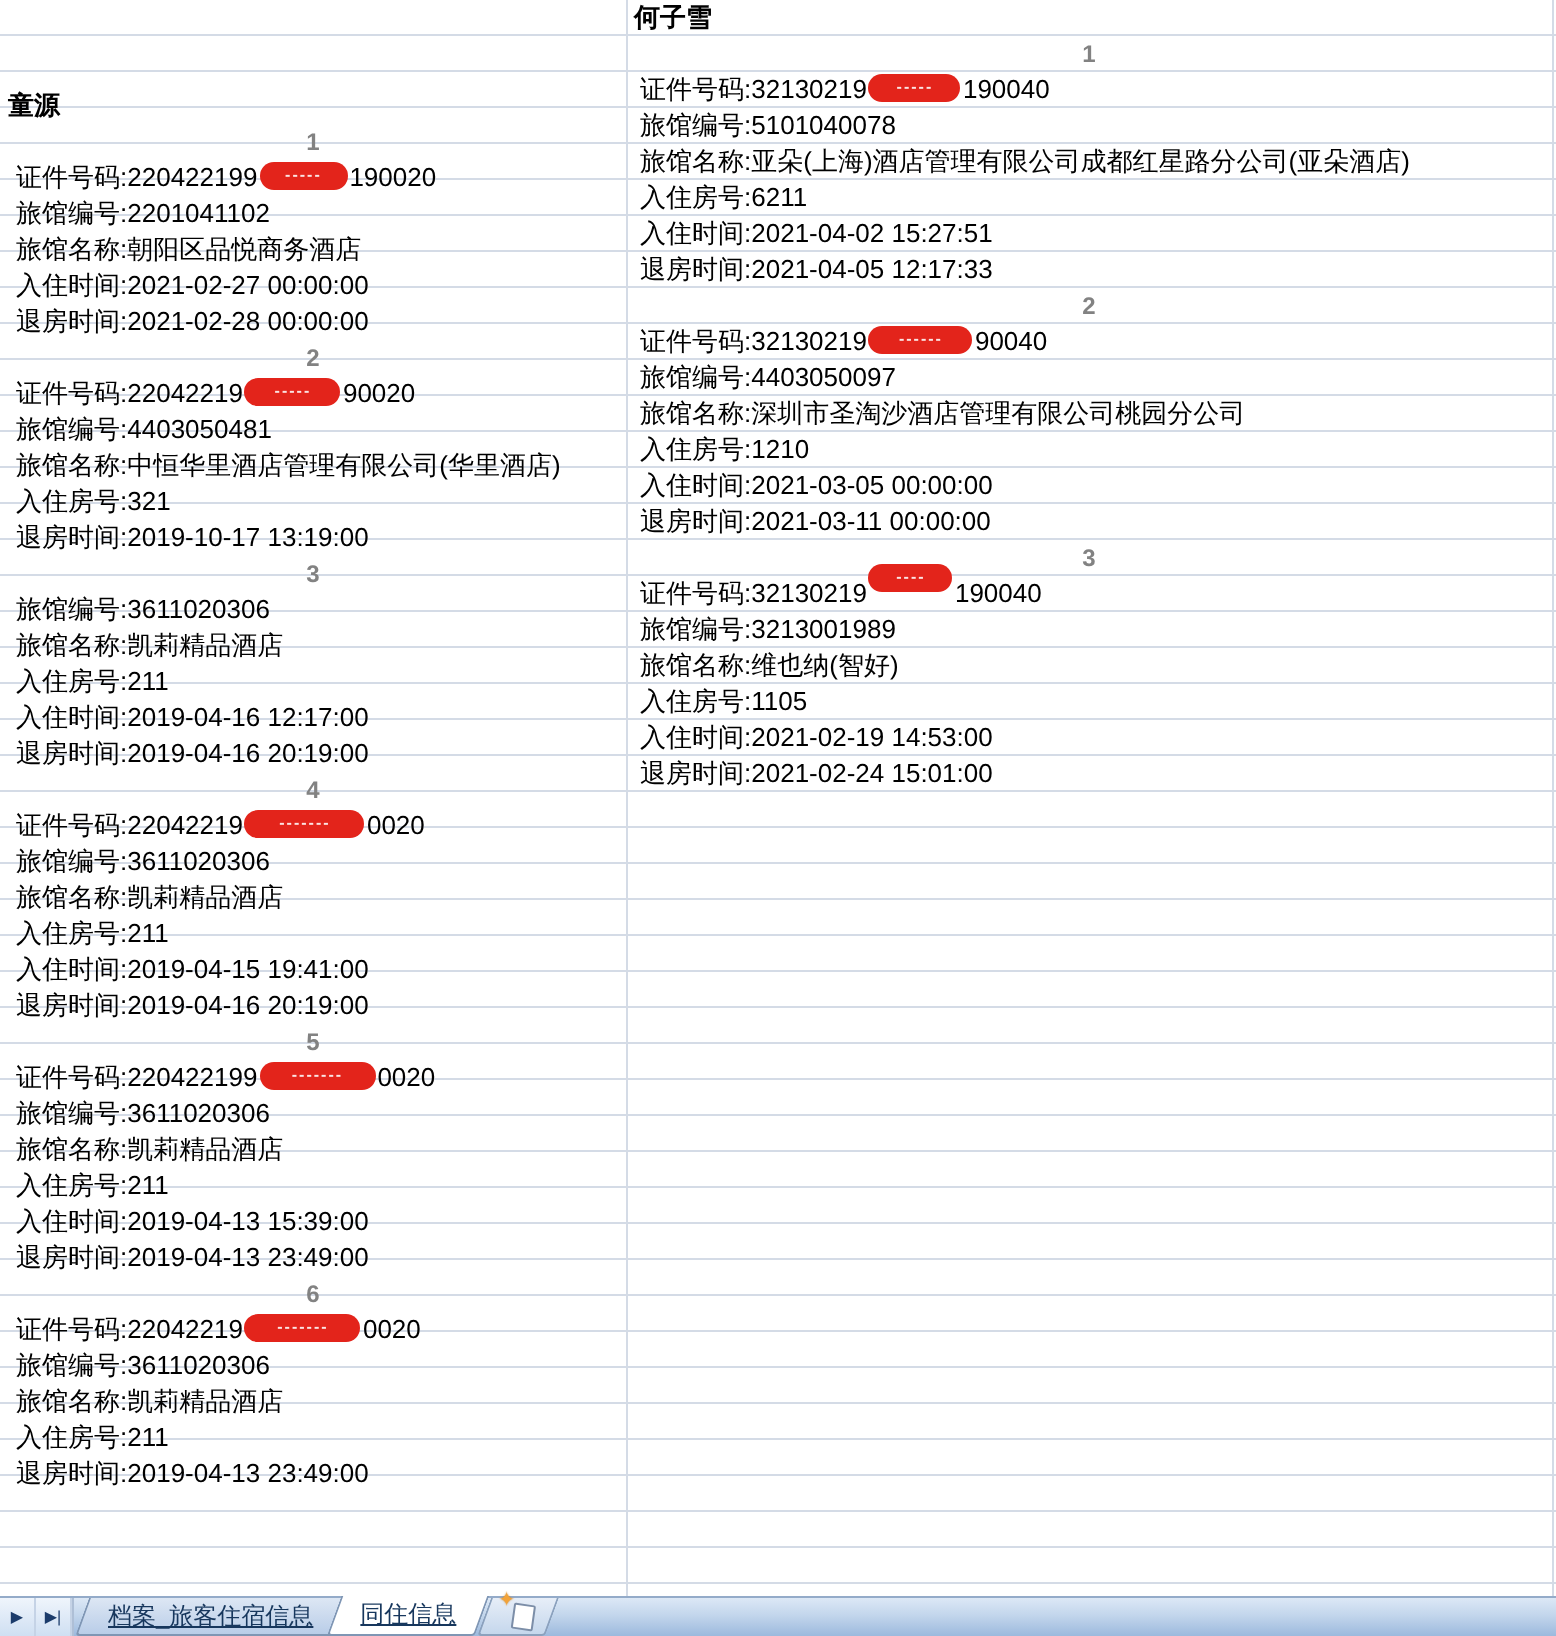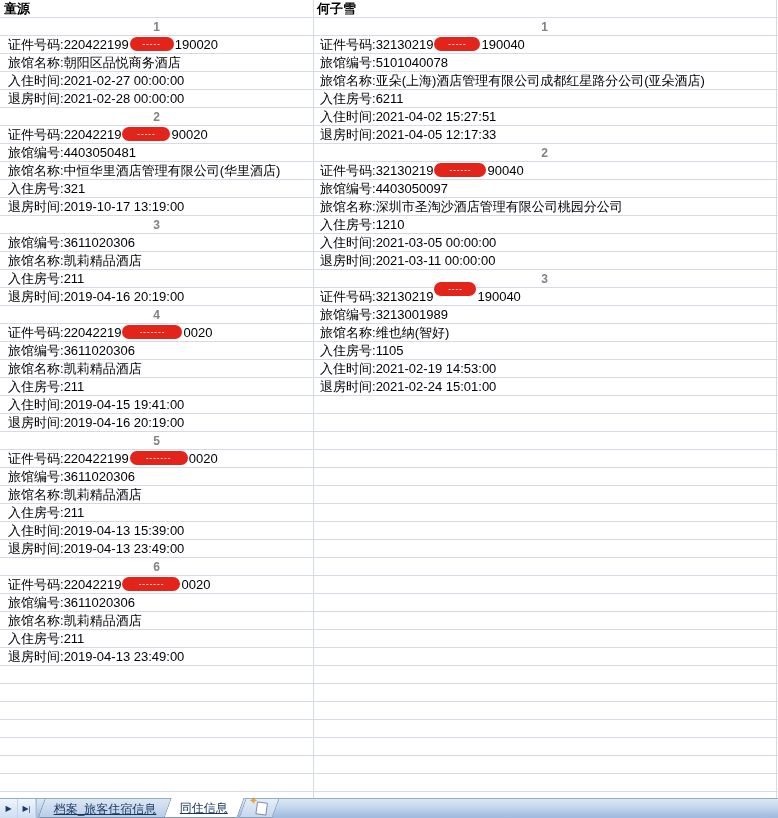--- a/index.html
+++ b/index.html
@@ -9,21 +9,21 @@
   }
   
   #sheet{
     position:absolute;left:0;top:0;width:778px;height:798px;
     background:repeating-linear-gradient(to bottom,
       #ffffff 0px,#ffffff 17px,
       var(--gridline,#d4dbe6) 17px,var(--gridline,#d4dbe6) 18px);
   }
   .vline{position:absolute;top:0;bottom:0;width:1px;background:var(--gridline,#d4dbe6);}
   .col{position:absolute;top:0;bottom:0;}
-  .col0{left:0;width:313px;}
+  .col0{left:0;width:313px;margin-top:44px;}
   .col1{left:313px;width:463px;}
   .header-cell{height:18px;line-height:17px;font-weight:bold;font-size:13px;padding-left:4px;white-space:nowrap;}
   .records{position:absolute;top:18px;left:0;right:0;}
   .rec-num{height:18px;line-height:18px;text-align:center;font-size:12px;font-weight:bold;color:var(--num-color,#828282);}
   .row{height:18px;line-height:18px;font-size:13px;white-space:nowrap;padding-left:8px;}
   .col1 .row{padding-left:7px;}
   .pill{
     display:inline-block;height:14px;border-radius:8px;background:var(--redaction,#e3241b);
     vertical-align:-2px;margin:0 1px;text-align:center;overflow:hidden;
     color:rgba(255,255,255,.88);font-size:8px;font-weight:bold;line-height:13px;letter-spacing:1px;
@@ -63,39 +63,41 @@
 <div id="sheet">
   <div class="vline" style="left:313px"></div>
   <div class="vline" style="left:776px"></div>
 
   <div class="col col0">
     <div class="header-cell">童源</div>
     <div class="records">
   <div class="record">
     <div class="rec-num">1</div>
     <div class="row"><span>证件号码:</span><span>220422199</span><span class="pill" style="width: 44px;">-----</span><span>190020</span></div>
+    <div class="row frow"><span class="fl">旅馆编号:</span><span class="fv">2201041102</span></div>
     <div class="row frow"><span class="fl">旅馆名称:</span><span class="fv">朝阳区品悦商务酒店</span></div>
     <div class="row frow"><span class="fl">入住时间:</span><span class="fv">2021-02-27 00:00:00</span></div>
     <div class="row frow"><span class="fl">退房时间:</span><span class="fv">2021-02-28 00:00:00</span></div>
   </div>
 
   <div class="record">
     <div class="rec-num">2</div>
     <div class="row"><span>证件号码:</span><span>22042219</span><span class="pill" style="width: 48px;">-----</span><span>90020</span></div>
     <div class="row frow"><span class="fl">旅馆编号:</span><span class="fv">4403050481</span></div>
     <div class="row frow"><span class="fl">旅馆名称:</span><span class="fv">中恒华里酒店管理有限公司(华里酒店)</span></div>
     <div class="row frow"><span class="fl">入住房号:</span><span class="fv">321</span></div>
     <div class="row frow"><span class="fl">退房时间:</span><span class="fv">2019-10-17 13:19:00</span></div>
   </div>
 
   <div class="record">
     <div class="rec-num">3</div>
     <div class="row frow"><span class="fl">旅馆编号:</span><span class="fv">3611020306</span></div>
     <div class="row frow"><span class="fl">旅馆名称:</span><span class="fv">凯莉精品酒店</span></div>
     <div class="row frow"><span class="fl">入住房号:</span><span class="fv">211</span></div>
+    <div class="row frow"><span class="fl">入住时间:</span><span class="fv">2019-04-16 12:17:00</span></div>
     <div class="row frow"><span class="fl">退房时间:</span><span class="fv">2019-04-16 20:19:00</span></div>
   </div>
 
   <div class="record">
     <div class="rec-num">4</div>
     <div class="row"><span>证件号码:</span><span>22042219</span><span class="pill" style="width: 60px;">-------</span><span>0020</span></div>
     <div class="row frow"><span class="fl">旅馆编号:</span><span class="fv">3611020306</span></div>
     <div class="row frow"><span class="fl">旅馆名称:</span><span class="fv">凯莉精品酒店</span></div>
     <div class="row frow"><span class="fl">入住房号:</span><span class="fv">211</span></div>
     <div class="row frow"><span class="fl">入住时间:</span><span class="fv">2019-04-15 19:41:00</span></div>

